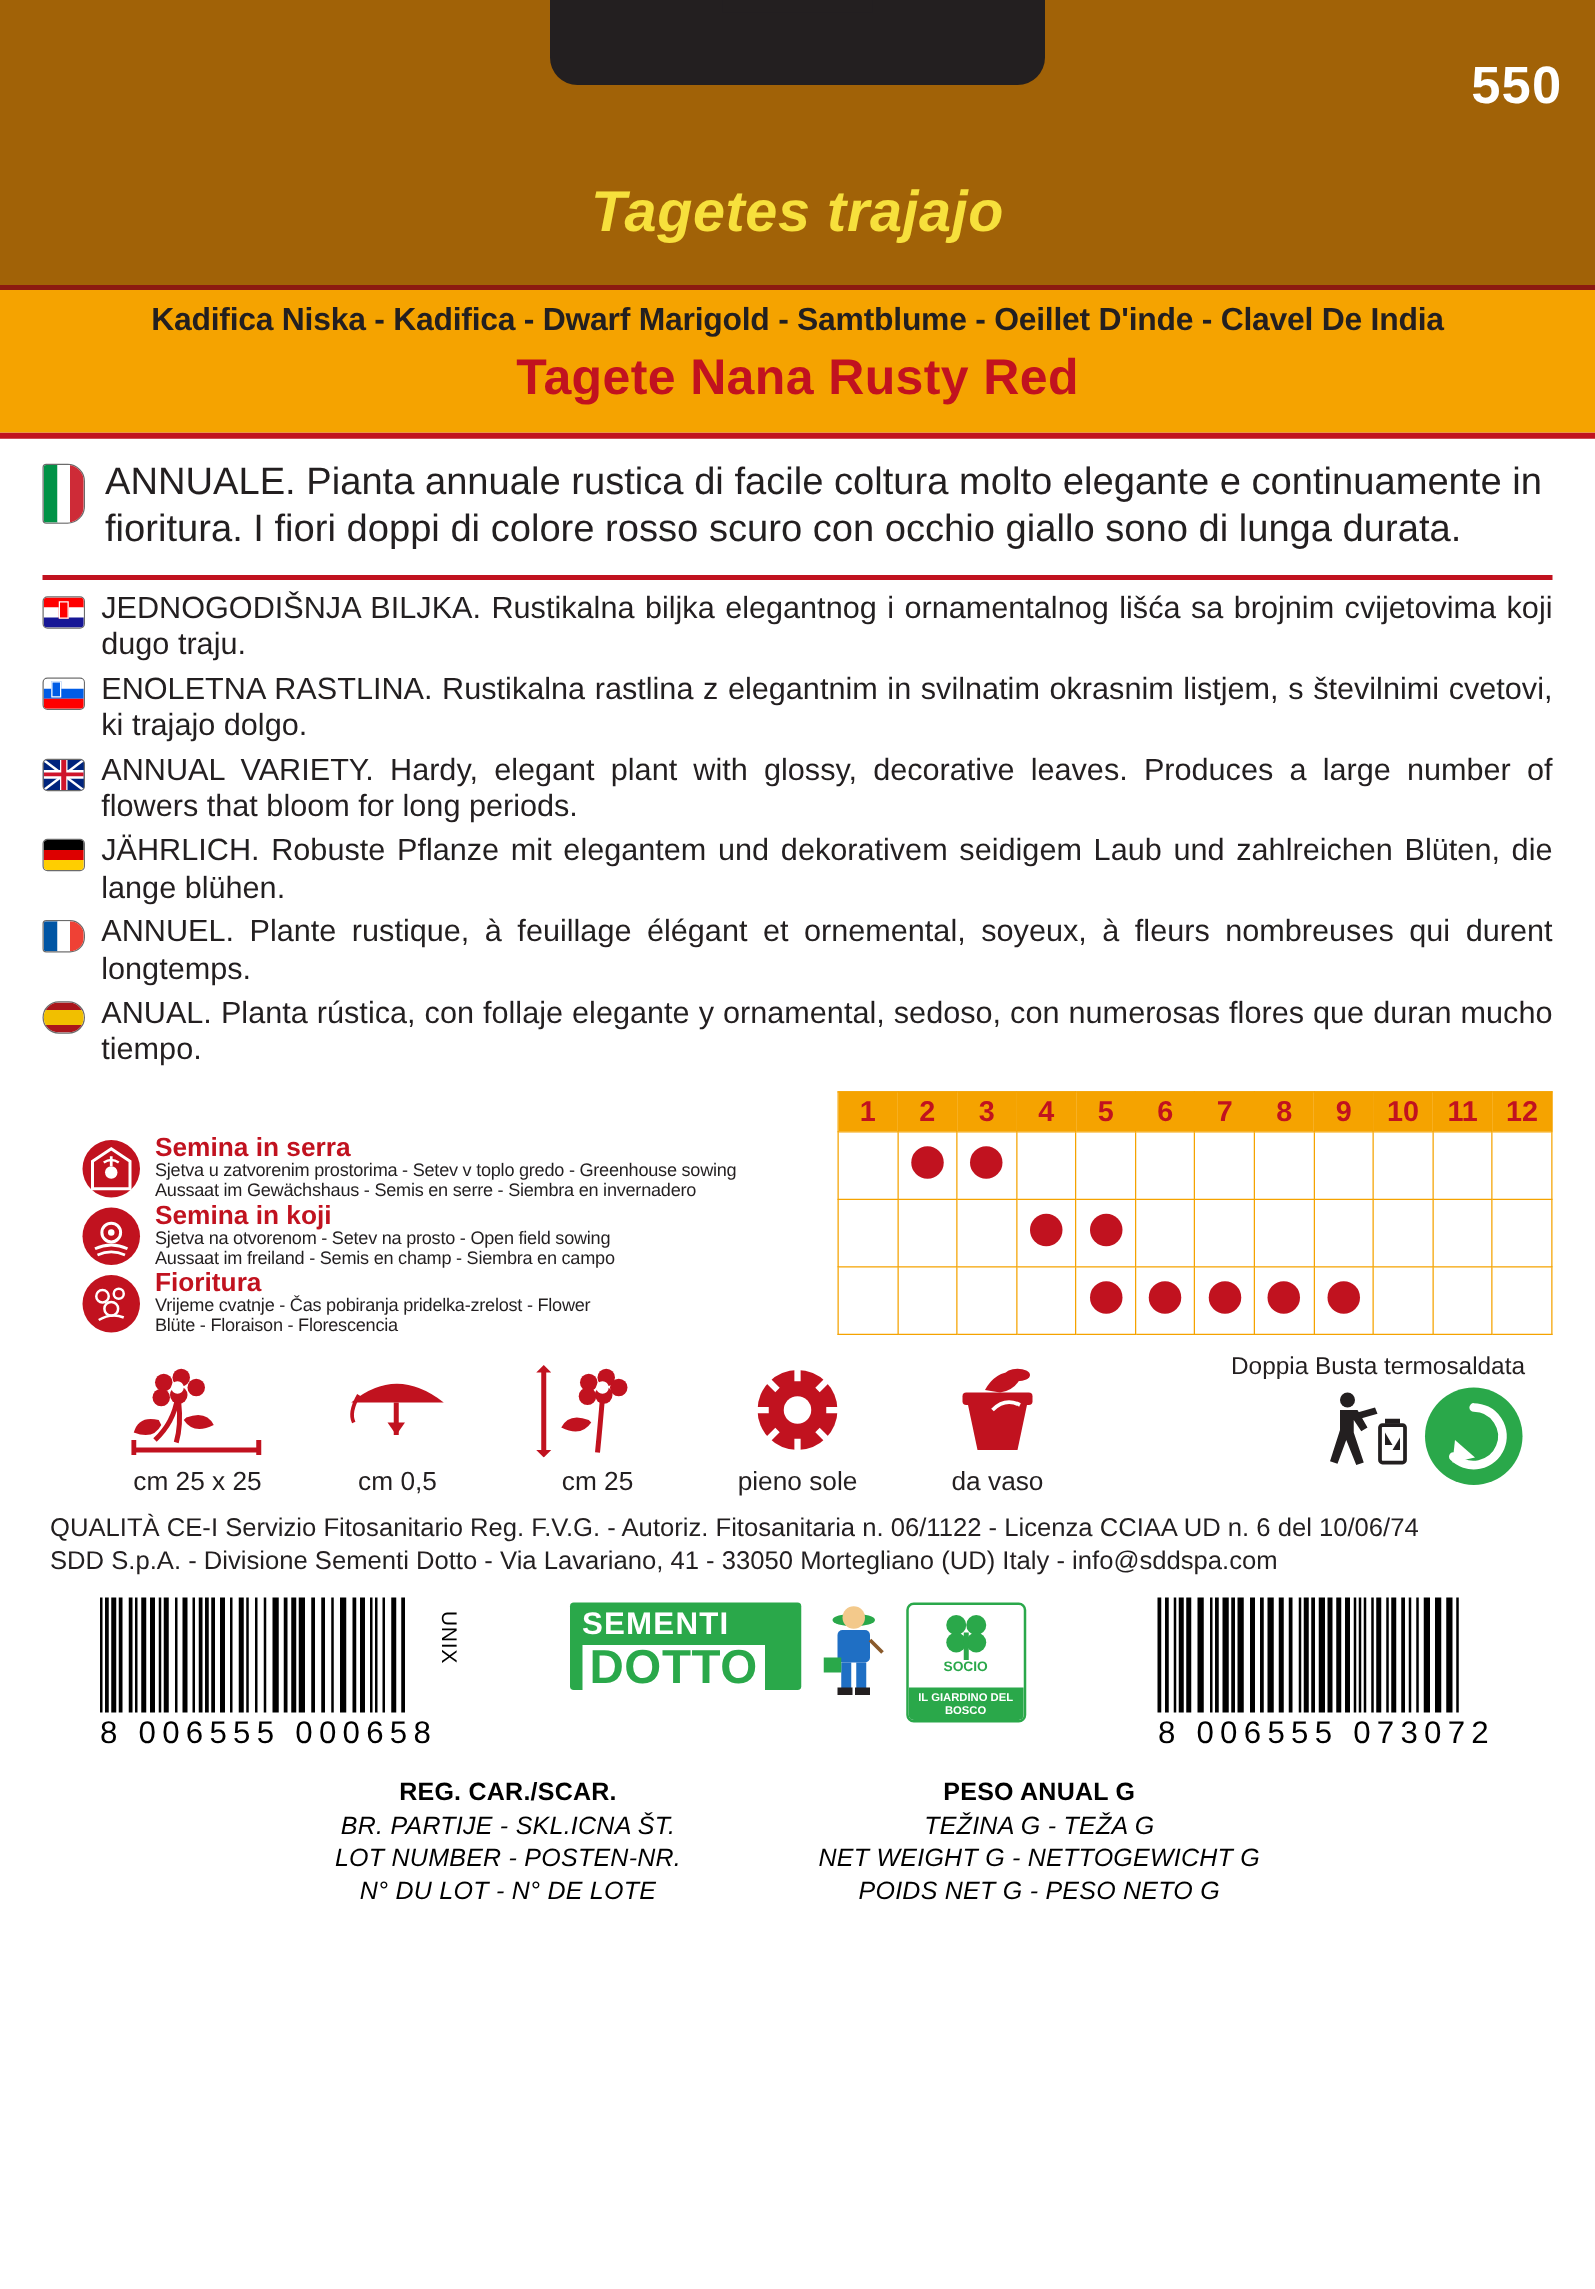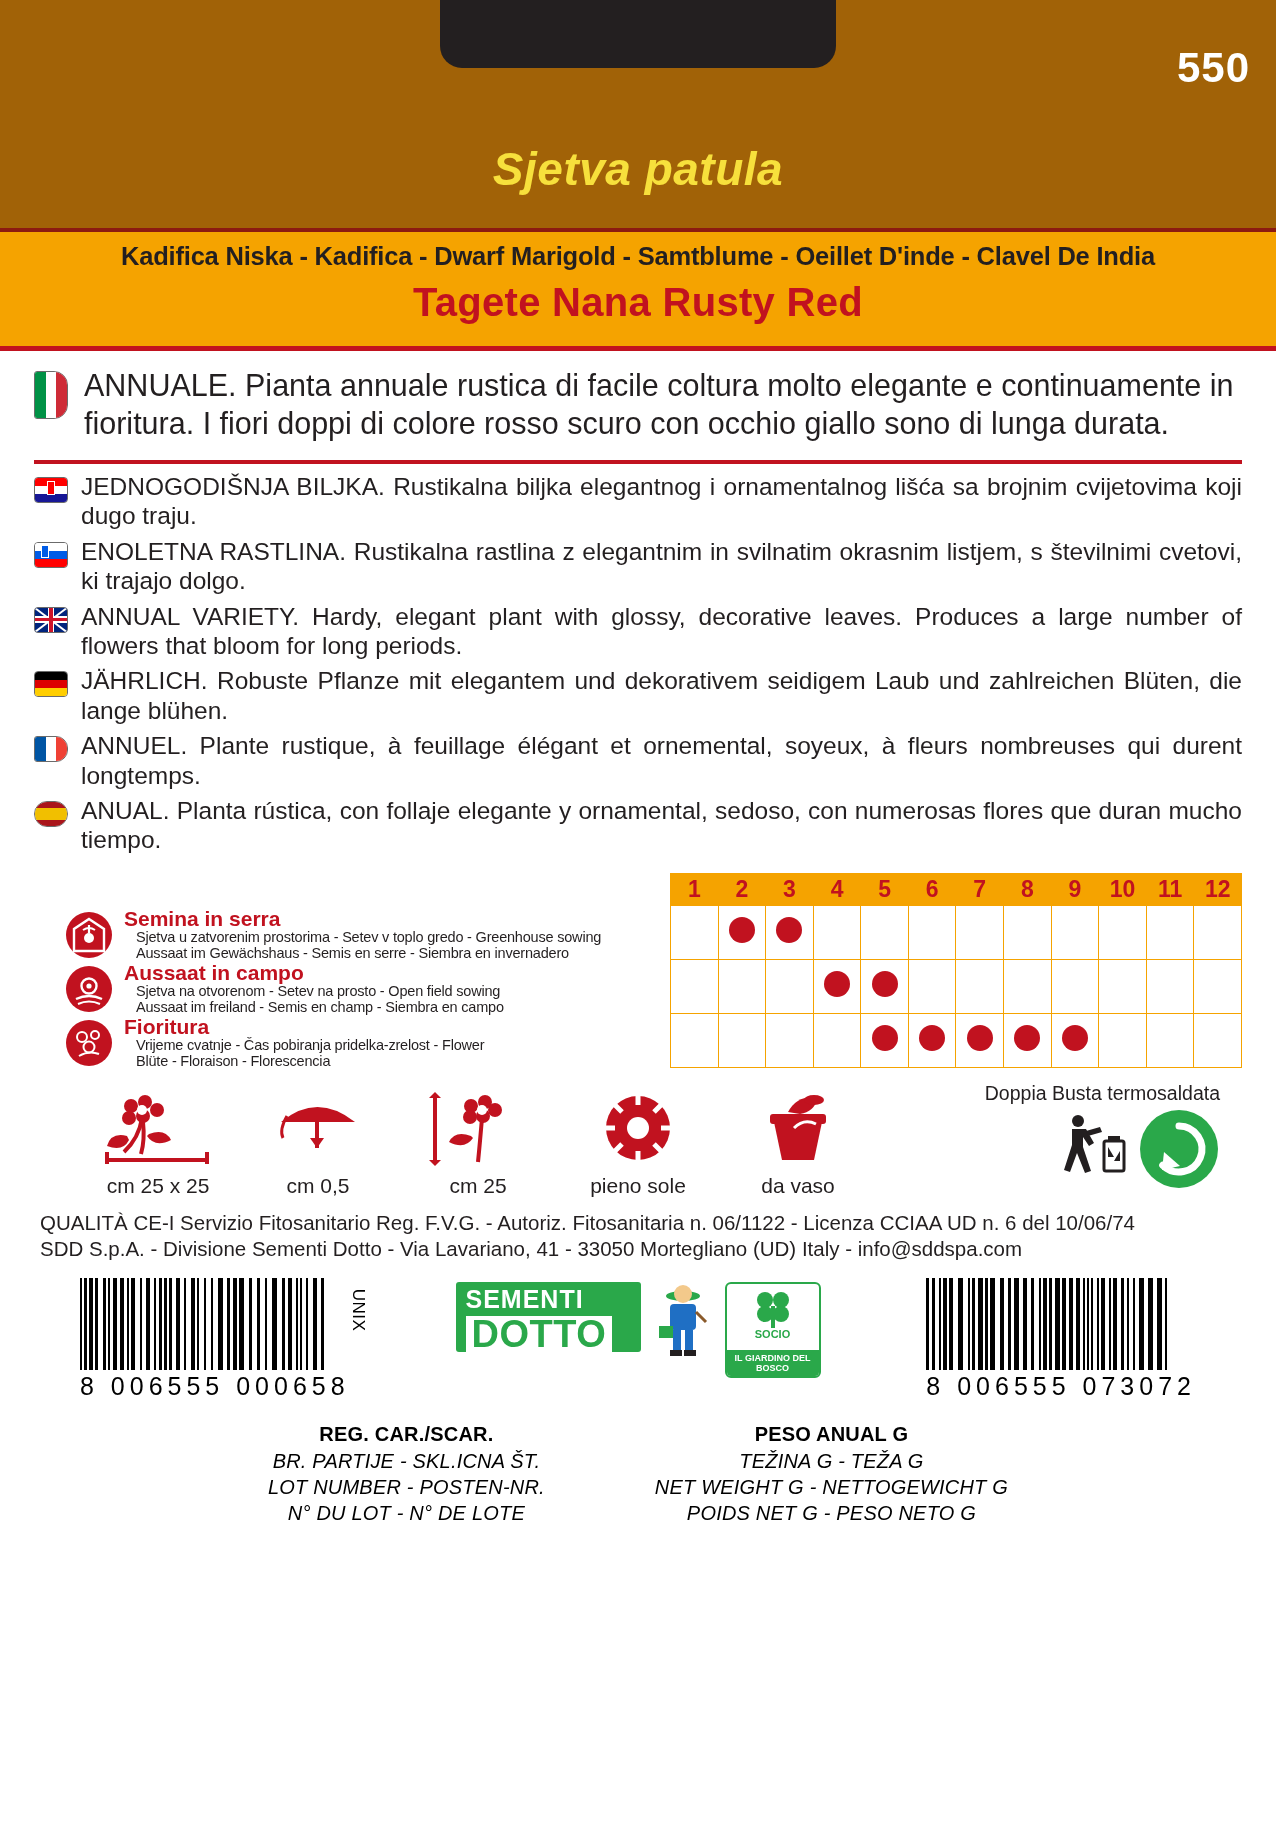--- a/index.html
+++ b/index.html
@@ -240,21 +240,20 @@
   .row-labels { line-height: 1.07; }
   .row-title {
     color: #c1121f;
     font-size: 21px;
     font-weight: bold;
   }
   .row-sub {
     color: #231f20;
     font-size: 14.5px;
     letter-spacing: -0.2px;
-    margin-left: 12px;
   }
 
   
   .icon-strip {
     margin-top: 18px;
     display: flex;
     align-items: flex-start;
     padding-left: 44px;
     position: relative;
   }
@@ -380,21 +379,21 @@
 </head>
 <body>
 
 <div class="packet">
 
   <div class="header-red">
     <div class="hanger">
       <div class="hanger-notch"></div>
     </div>
     <div class="code-number">550</div>
-    <div class="latin-name">Sjetva patula</div>
+    <div class="latin-name">Tagetes trajajo</div>
   </div>
 
   <div class="band-orange">
     <div class="alt-names">Kadifica Niska - Kadifica - Dwarf Marigold - Samtblume - Oeillet D'inde - Clavel De India</div>
     <div class="variety-name">Tagete Nana Rusty Red</div>
   </div>
 
   <div class="body-area">
 
     <div class="it-block">
@@ -490,21 +489,21 @@
         <div class="cal-row">
           <span class="icon-circ">
             <svg width="46" height="46" viewBox="0 0 46 46">
               <circle cx="23" cy="20" r="7.5" fill="none" stroke="#fff" stroke-width="2.4"></circle>
               <circle cx="23" cy="20" r="2.6" fill="#fff"></circle>
               <path d="M10 33 q13 -6 26 0" fill="none" stroke="#fff" stroke-width="2.4"></path>
               <path d="M12 38 q11 -5 22 0" fill="none" stroke="#fff" stroke-width="2"></path>
             </svg>
           </span>
           <div class="row-labels">
-            <div class="row-title">Aussaat in campo</div>
+            <div class="row-title">Semina in koji</div>
             <div class="row-sub">Sjetva na otvorenom - Setev na prosto - Open field sowing</div>
             <div class="row-sub">Aussaat im freiland - Semis en champ - Siembra en campo</div>
           </div>
         </div>
 
         <div class="cal-row">
           <span class="icon-circ">
             <svg width="46" height="46" viewBox="0 0 46 46">
               <circle cx="16" cy="17" r="5" fill="none" stroke="#fff" stroke-width="2"></circle>
               <circle cx="29" cy="15" r="4" fill="none" stroke="#fff" stroke-width="2"></circle>

